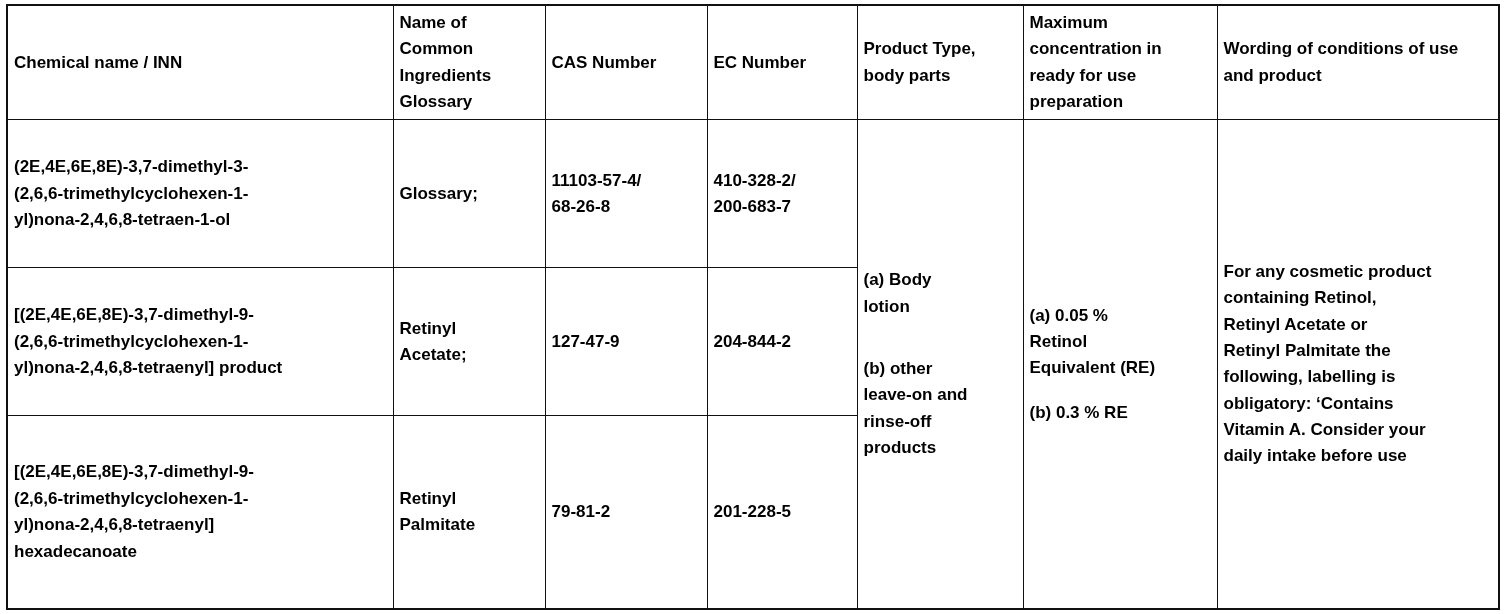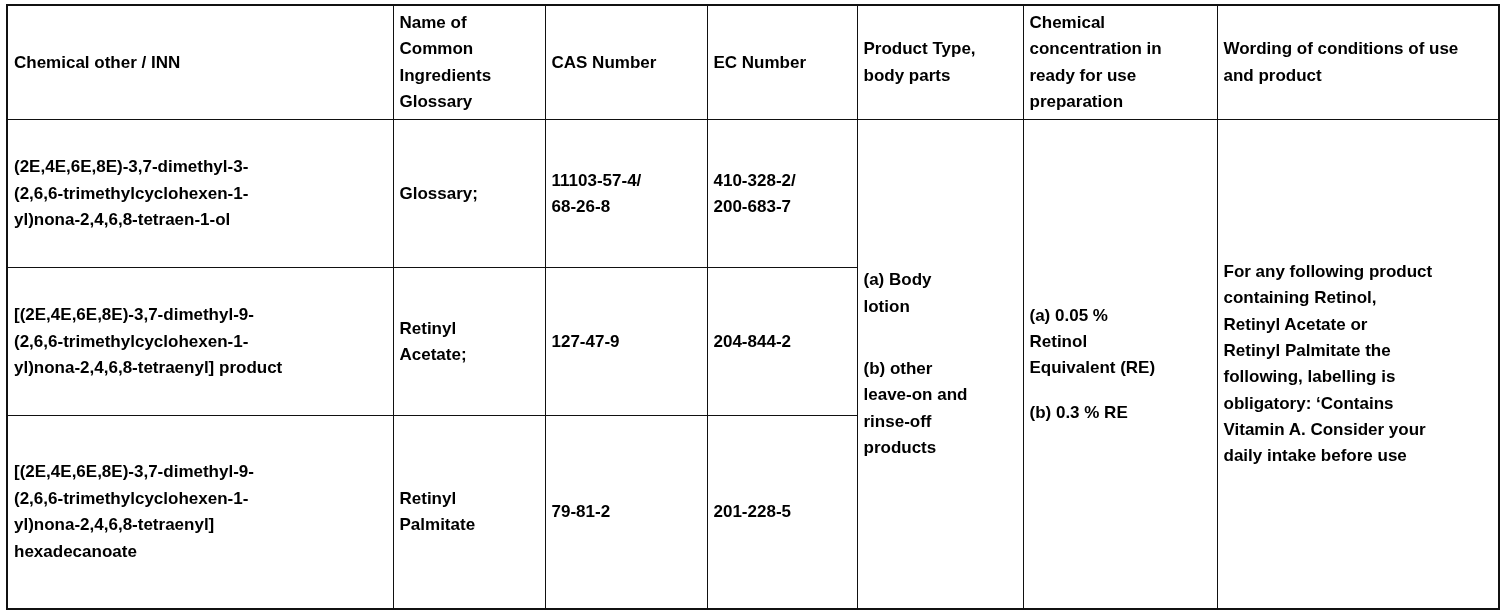--- a/index.html
+++ b/index.html
@@ -87,26 +87,26 @@
       <col class="c-chem">
       <col class="c-inci">
       <col class="c-cas">
       <col class="c-ec">
       <col class="c-ptype">
       <col class="c-maxc">
       <col class="c-word">
     </colgroup>
     <thead>
       <tr>
-        <th>Chemical other / INN</th>
+        <th>Chemical name / INN</th>
         <th>Name of Common Ingredients Glossary</th>
         <th>CAS Number</th>
         <th>EC Number</th>
         <th>Product Type, body parts</th>
-        <th>Chemical concentration in ready for use preparation</th>
+        <th>Maximum concentration in ready for use preparation</th>
         <th>Wording of conditions of use and product</th>
       </tr>
     </thead>
     <tbody>
       <tr>
         <td class="chem">
           <span class="ln">(2E,4E,6E,8E)-3,7-dimethyl-3-</span>
           <span class="ln">(2,6,6-trimethylcyclohexen-1-</span>
           <span class="ln">yl)nona-2,4,6,8-tetraen-1-ol</span>
         </td>
@@ -132,21 +132,21 @@
           <span class="ln">products</span>
         </td>
         <td class="maxc" rowspan="3">
           <span class="ln">(a) 0.05 %</span>
           <span class="ln">Retinol</span>
           <span class="ln">Equivalent (RE)</span>
           <span class="gap"></span>
           <span class="ln">(b) 0.3 % RE</span>
         </td>
         <td class="word" rowspan="3">
-          <span class="ln">For any following product</span>
+          <span class="ln">For any cosmetic product</span>
           <span class="ln">containing Retinol,</span>
           <span class="ln">Retinyl Acetate or</span>
           <span class="ln">Retinyl Palmitate the</span>
           <span class="ln">following, labelling is</span>
           <span class="ln">obligatory: ‘Contains</span>
           <span class="ln">Vitamin A. Consider your</span>
           <span class="ln">daily intake before use</span>
         </td>
       </tr>
       <tr>

